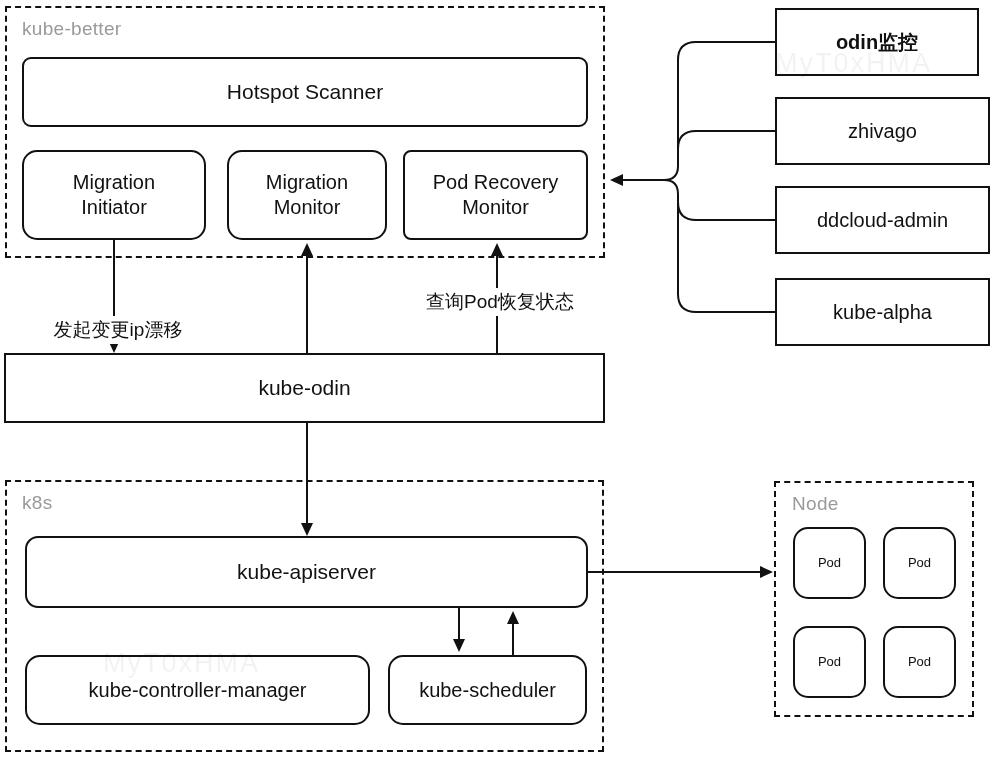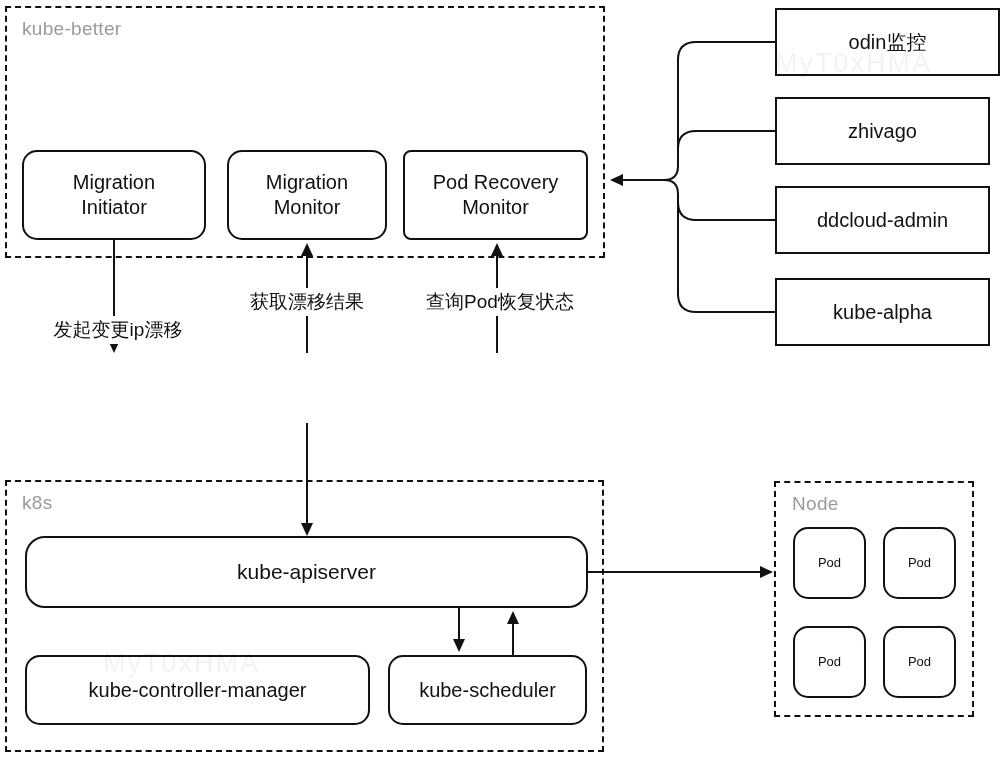--- a/index.html
+++ b/index.html
@@ -128,56 +128,61 @@
       <path d="M775,312 H696 Q678,312 678,294 V194 Q678,180 664,180"></path>
       <line x1="666" y1="180" x2="623" y2="180"></line>
       <path class="head" d="M623,174 L623,186 L610,180 Z"></path>
     </g>
   </svg>
 
   <div class="group" style="left:5px; top:6px; width:600px; height:252px;">
     <div class="group-label" style="left:15px; top:10px;">kube-better</div>
   </div>
 
+  <div class="node rounded-sm fs-21" style="left:22px; top:57px; width:566px; height:70px;">
+    <span class="txt">Hotspot Scanner</span>
+  </div>
 
   <div class="node rounded fs-20" style="left:22px; top:150px; width:184px; height:90px; padding:0 18px;">
     <span class="txt">Migration Initiator</span>
   </div>
 
   <div class="node rounded fs-20" style="left:227px; top:150px; width:160px; height:90px; padding:0 20px;">
     <span class="txt">Migration Monitor</span>
   </div>
 
   <div class="node rounded fs-20" style="left:403px; top:150px; width:185px; height:90px; padding:0 18px;border-radius:8px;">
     <span class="txt">Pod Recovery Monitor</span>
   </div>
 
-  <div class="node fs-20" style="left:775px; top:8px; width:225px; height:68px;">
+  <div class="node fs-20" style="left:775px; top:8px; width:204px; height:68px;font-weight:bold;">
     <span class="txt">odin监控</span>
   </div>
   <div class="node fs-20" style="left:775px; top:97px; width:215px; height:68px;">
     <span class="txt">zhivago</span>
   </div>
   <div class="node fs-20" style="left:775px; top:186px; width:215px; height:68px;">
     <span class="txt">ddcloud-admin</span>
   </div>
   <div class="node fs-20" style="left:775px; top:278px; width:215px; height:68px;">
     <span class="txt">kube-alpha</span>
   </div>
 
+  <div class="node fs-21" style="left:4px; top:353px; width:601px; height:70px;">
+    <span class="txt">kube-odin</span>
+  </div>
 
   <div class="edge-label" style="left:118px; top:302px;margin-top:28px;">发起变更ip漂移</div>
-  <div class="edge-label" style="left:307px; top:302px;">获取漂移结果</div>
   <div class="edge-label" style="left:500px; top:302px;">查询Pod恢复状态</div>
 
   <div class="group" style="left:5px; top:480px; width:599px; height:272px;">
     <div class="group-label" style="left:15px; top:10px;">k8s</div>
   </div>
 
-  <div class="node rounded-sm fs-21" style="left:25px; top:536px; width:563px; height:72px; border-radius:20px;">
+  <div class="node rounded-sm fs-21" style="left:25px; top:536px; width:563px; height:72px; border-radius:13px;">
     <span class="txt">kube-apiserver</span>
   </div>
 
   <div class="node rounded fs-20" style="left:25px; top:655px; width:345px; height:70px;">
     <span class="txt">kube-controller-manager</span>
   </div>
 
   <div class="node rounded fs-20" style="left:388px; top:655px; width:199px; height:70px;">
     <span class="txt">kube-scheduler</span>
   </div>

